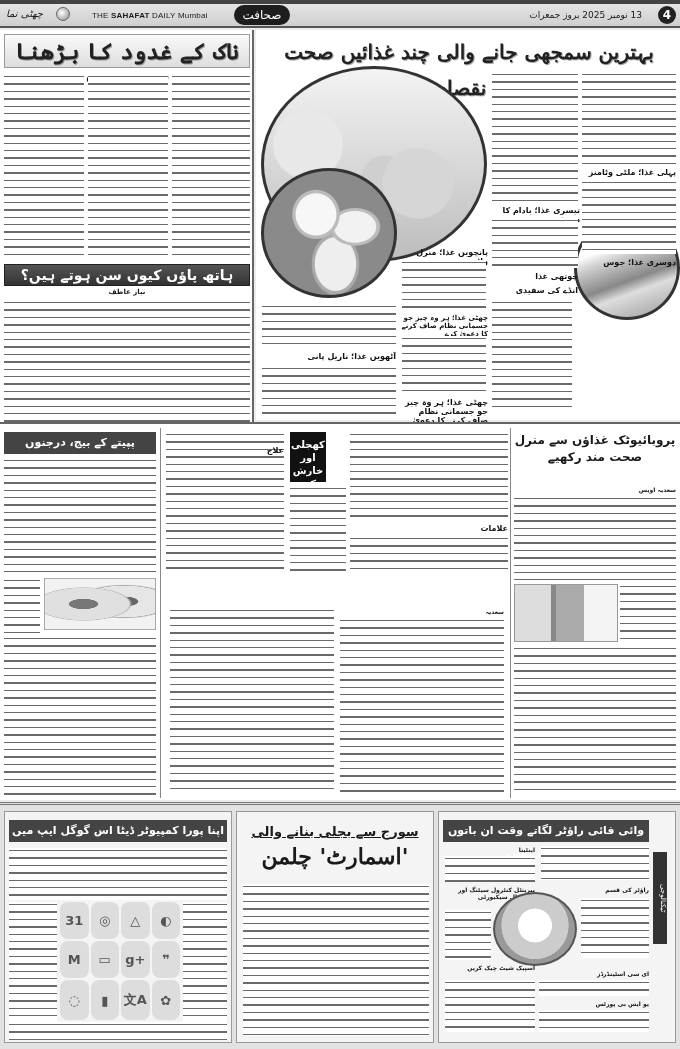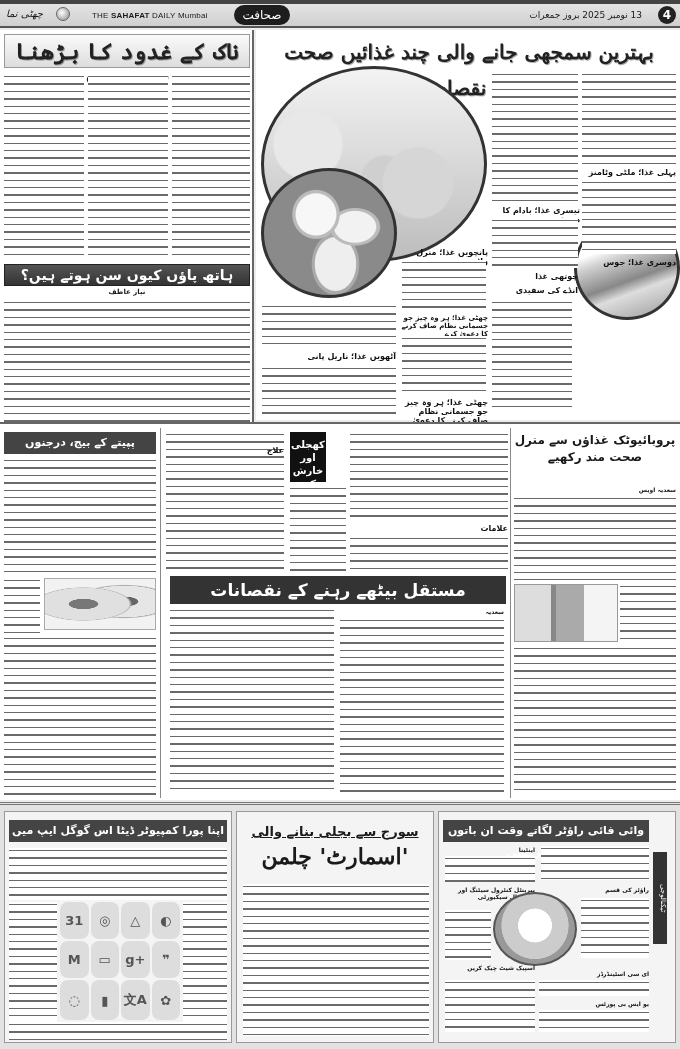--- a/index.html
+++ b/index.html
@@ -135,21 +135,20 @@
   <div class="abs txt lines" style="left:350px;top:112px;width:158px;height:36px;">خارش مختلف قسم کی ہوتی ہے لیکن جس طرح کی بھی خارش ہو وہ بہت تکلیف دہ ہے۔</div>
   <div class="abs rule-v" style="left:510px;top:4px;height:370px;"></div>
 
   <div class="abs prob-head rtl">پروبائیوٹک غذاؤں سے منرل صحت مند رکھیے</div>
   <div class="abs sub" style="left:514px;top:62px;width:162px;font-size:6px;">سعدیہ اویس</div>
   <div class="abs txt lines" style="left:514px;top:72px;width:162px;height:84px;">ہمارے جسم میں موجود بیکٹیریا ہماری صحت میں اہم کردار ادا کرتے ہیں۔</div>
   <div class="abs img-probiotic"></div>
   <div class="abs txt lines" style="left:620px;top:160px;width:56px;height:58px;">ہمارے جسم میں موجود بیکٹیریا ہماری صحت میں اہم کردار ادا کرتے ہیں۔</div>
   <div class="abs txt lines" style="left:514px;top:222px;width:162px;height:150px;">ہمارے جسم میں موجود بیکٹیریا ہماری صحت میں اہم کردار ادا کرتے ہیں۔</div>
 
-  <div class="abs sit-head rtl">مستقل بیٹھے رہنے کے نقصانات</div>
   <div class="abs sub" style="left:340px;top:184px;width:164px;font-size:6px;">سعدیہ</div>
   <div class="abs txt lines" style="left:340px;top:194px;width:164px;height:176px;">ہم میں سے اکثر لوگ زیادہ تر وقت بیٹھ کر گزارتے ہیں خاص طور پر دفتر میں کام کرنے والے۔</div>
   <div class="abs txt lines" style="left:170px;top:184px;width:164px;height:186px;">ہم میں سے اکثر لوگ زیادہ تر وقت بیٹھ کر گزارتے ہیں خاص طور پر دفتر میں کام کرنے والے۔</div>
 </div>
 
 <div class="abs bottom">
 
   <div class="abs b-box" style="left:4px;top:6px;width:228px;height:232px;">
     <div class="abs b-head-dark rtl" style="left:4px;top:8px;width:218px;">اپنا پورا کمپیوٹر ڈیٹا اس گوگل ایپ میں محفوظ کریں</div>
     <div class="abs txt lines" style="left:4px;top:36px;width:218px;height:52px;">گوگل نے ونڈوز کمپیوٹر اور میک آپریٹنگ سسٹم کیلئے ایک نئی ایپ متعارف کرا دی ہے۔ 15 جی بی تک ڈیٹا مفت محفوظ کیا جا سکتا ہے۔</div>

